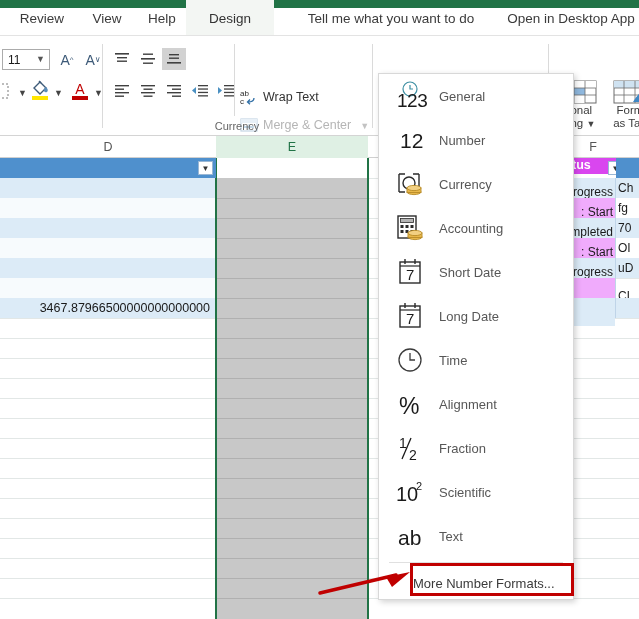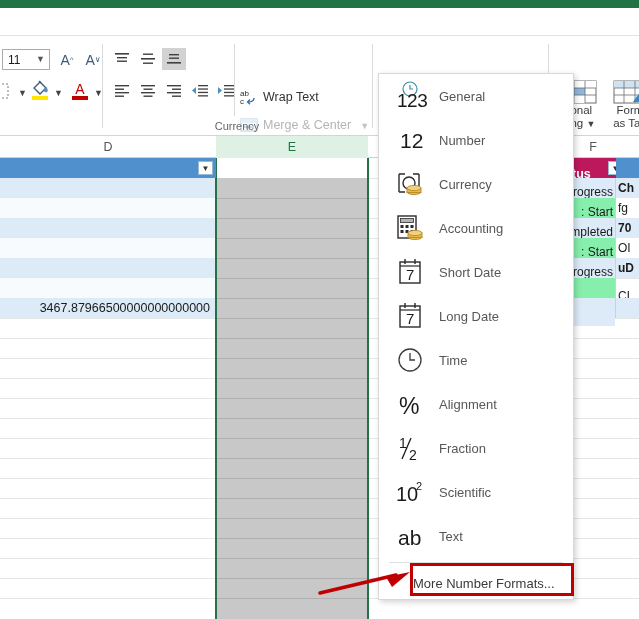--- a/index.html
+++ b/index.html
@@ -194,48 +194,48 @@
   }
 
   .cell-d-value {
     position: absolute; left: 0; width: 212px; height: 20px;
     display: flex; align-items: center; justify-content: flex-end;
     font-size: 12.5px; color: #1a1a1a; padding-right: 2px;
   }
 
   
   .tbl-header-f {
-    position: absolute; left: 570px; top: 22px; width: 46px; height: 32px;
-    background: #be185d; color: #fff;
-    display: flex; align-items: center; padding-left: 2px;
+    position: absolute; left: 570px; top: 22px; width: 46px; height: 16px;
+    background: #d946ef; color: #fff;
+    display: flex; align-items: flex-start; padding-left: 2px;
     font-size: 12.5px; font-weight: bold; overflow: hidden;
   }
   .tbl-filter-f {
     position: absolute; left: 608px; top: 25px; width: 15px; height: 14px;
     background: #ffffff; border: 1px solid #9ab7d4;
     display: flex; align-items: center; justify-content: center;
     font-size: 8px; color: #333;
   }
   .tbl-header-g {
     position: absolute; left: 616px; top: 22px; width: 23px; height: 20px;
     background: #4f90cd;
   }
   .band-f {
     position: absolute; left: 570px; width: 45px; height: 28px;
     display: flex; align-items: center; justify-content: flex-end;
     font-size: 12px; color: #1a1a1a; padding-right: 2px; overflow: hidden;
   }
   .band-f.odd { background: #dcebf7; }
-  .band-f.even { background: #86efac; }
+  .band-f.even { background: #f0abfc; }
   .band-g {
     position: absolute; left: 616px; width: 23px; height: 20px;
     display: flex; align-items: center;
     font-size: 12px; color: #1a1a1a; padding-left: 2px; overflow: hidden;
   }
-  .band-g.odd { background: #dcebf7; font-weight: bold; }
+  .band-g.odd { background: #dcebf7; }
   .band-g.even { background: #ffffff; }
   .fg-sep {
     position: absolute; left: 615px; width: 1px; background: #bfd4e8;
   }
 
   
   .dropdown {
     position: absolute; left: 378px; top: 73px; width: 196px; height: 527px;
     background: #ffffff;
     border: 1px solid #d8d8d8;
@@ -279,20 +279,40 @@
   .gab  { font-size: 21px; font-family: "Liberation Sans", sans-serif; }
   .gpct { font-size: 23px; }
   .gsci { font-size: 20px; }
 </style>
 </head>
 <body>
 
 <div id="app">
 
   <div class="green-band"></div>
+  <div class="tabstrip">
+    <div class="tab tab-review">
+        <span>Review</span>
+      </div>
+    <div class="tab tab-view">
+        <span>View</span>
+      </div>
+    <div class="tab tab-help">
+        <span>Help</span>
+      </div>
+    <div class="tab tab-design active">
+        <span>Design</span>
+      </div>
+    <div class="tab tab-tellme">
+        <span>Tell me what you want to do</span>
+      </div>
+    <div class="tab tab-desktop">
+        <span>Open in Desktop App</span>
+      </div>
+  </div>
   <div class="tabstrip-underline"></div>
 
   <div class="ribbon">
 
     <div class="fontsize-box">
       <span>11</span>
     </div>
     <div class="fontsize-caret">▼</div>
 
     <div class="grow-font">

